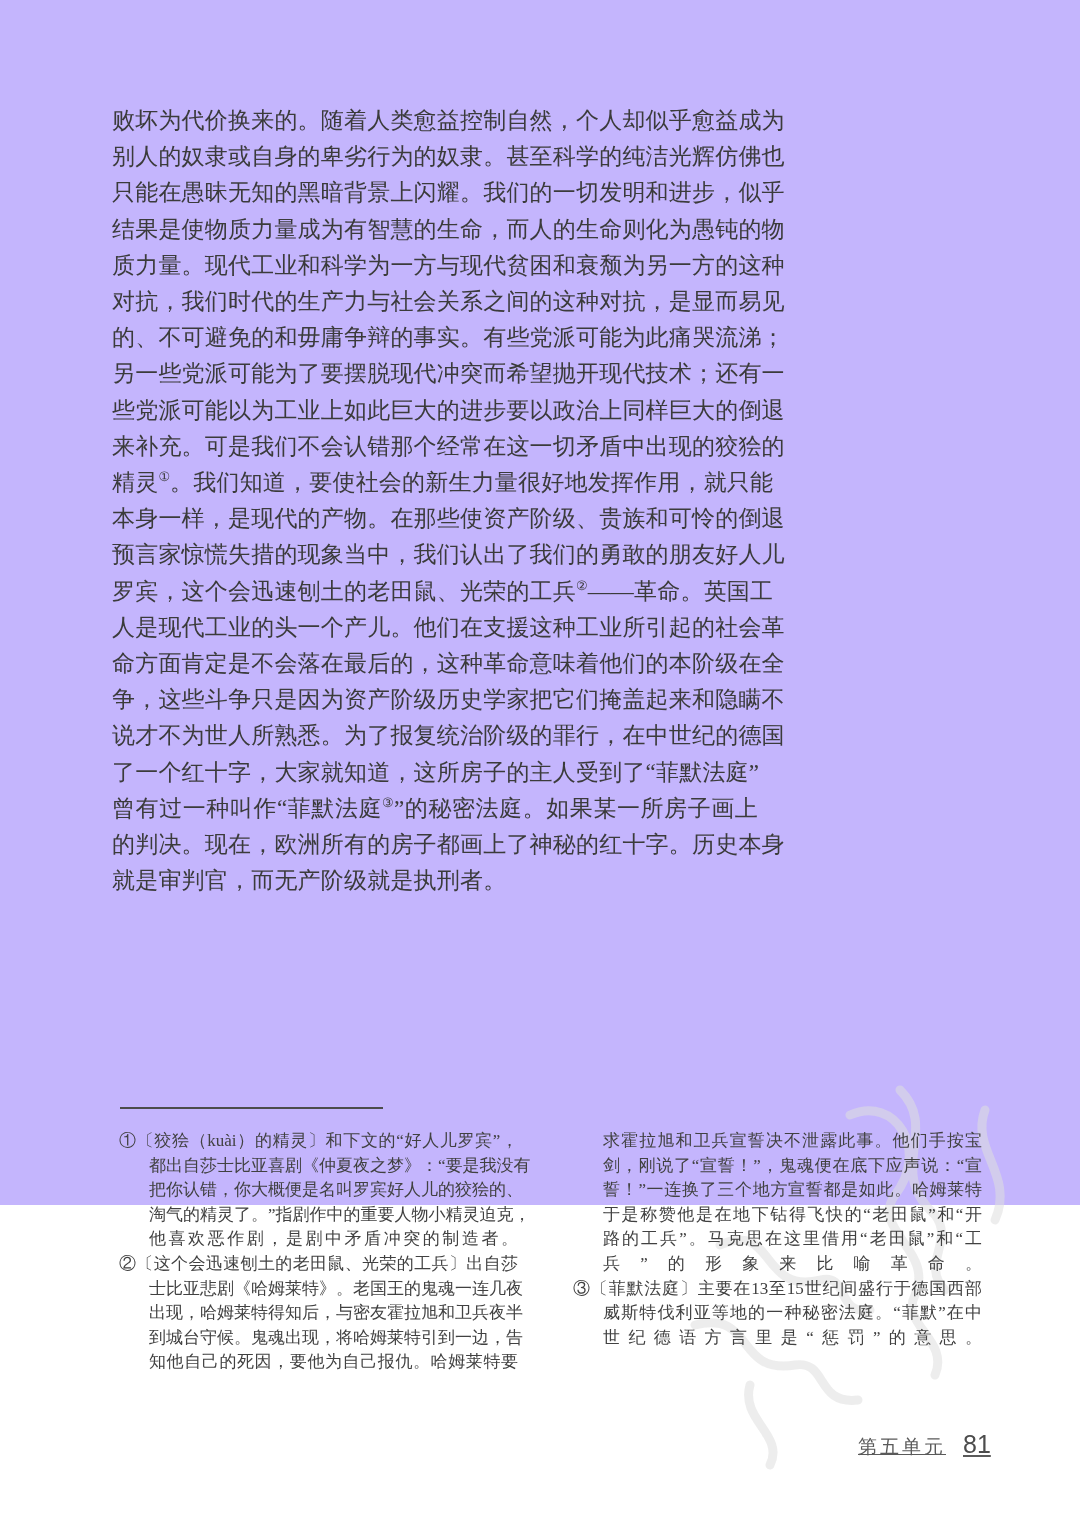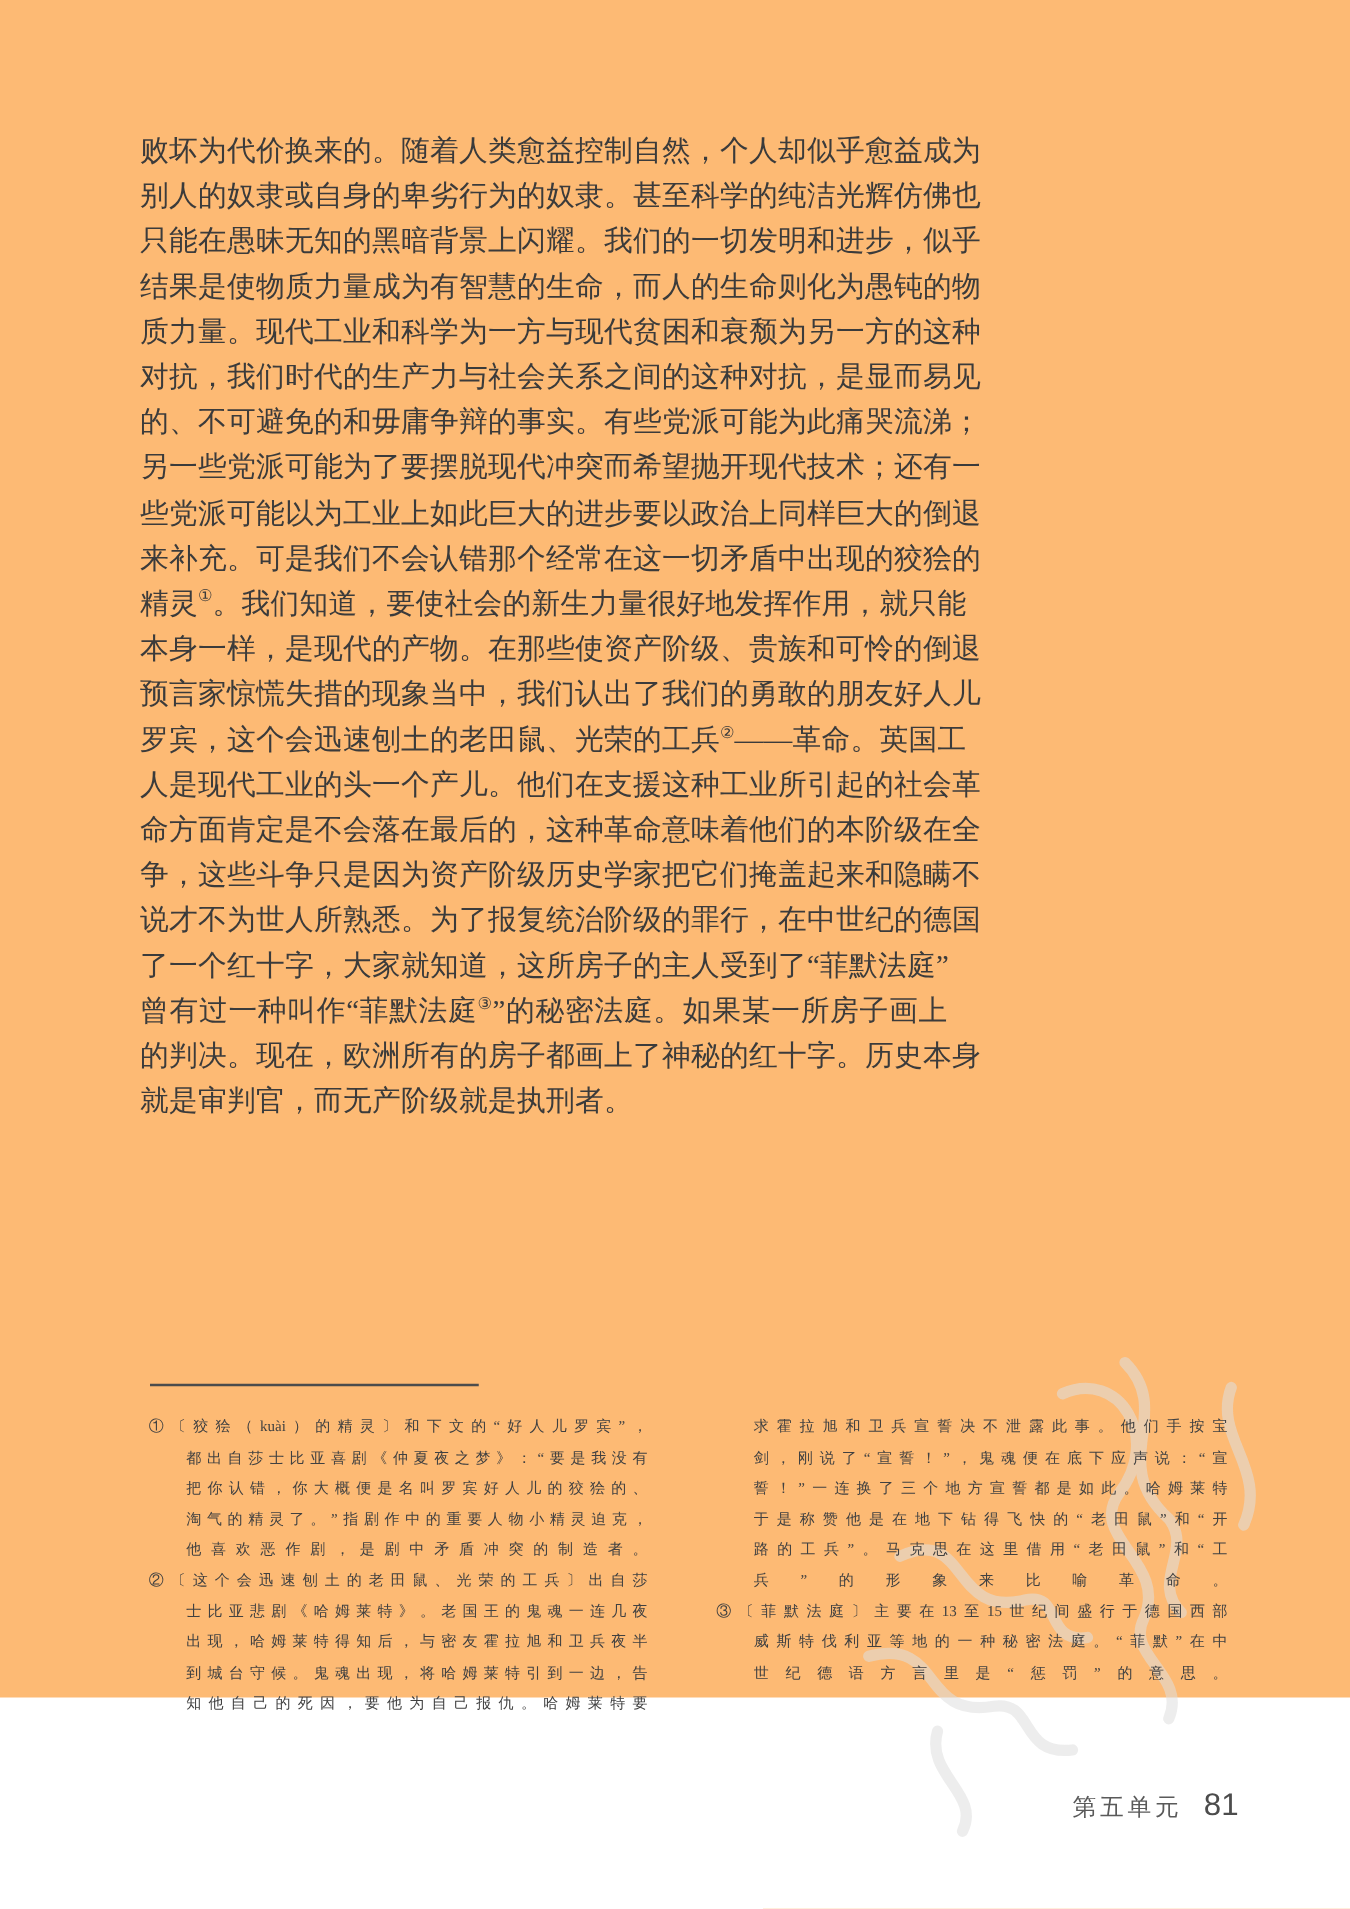--- a/index.html
+++ b/index.html
@@ -8,22 +8,22 @@
     height: 1527px;
     background: #ffffff;
     font-family: "Liberation Serif", "DejaVu Serif", serif;
     position: relative;
     overflow: hidden;
   }
   .page {
     position: absolute;
     left: 0; top: 0;
     width: 1080px;
-    height: 1358px;
-    background: #fdba74;
+    height: 1205px;
+    background: #c4b5fd;
   }
   
   .body-text {
     position: absolute;
     left: 112px;
     top: 103px;
     width: 646px;
     color: #3b3b3b;
   }
   .body-line {
@@ -54,37 +54,38 @@
     background: #4c4c4c;
   }
   .fn-col {
     position: absolute;
     top: 1129px;
     color: #414141;
   }
   .fn-col-left  { left: 119px; width: 399px; }
   .fn-col-right { left: 573px; width: 409px; }
   .fn-line {
-    font-size: 12px;
+    font-size: 17px;
     line-height: 24.6px;
     white-space: nowrap;
     text-align: justify;
     text-align-last: justify;
     text-justify: inter-character;
   }
   .fn-indent { padding-left: 30px; }
   
   .footer {
     position: absolute;
     left: 858px;
     top: 1430px;
     display: flex;
     align-items: baseline;
     gap: 17px;
     color: #5a5a5a;
+    text-decoration: underline;
   }
   .footer-unit {
     font-size: 19px;
     letter-spacing: 3px;
   }
   .footer-page {
     font-size: 25px;
     color: #4c4c4c;
     font-family: "Liberation Sans", "DejaVu Sans", sans-serif;
   }

